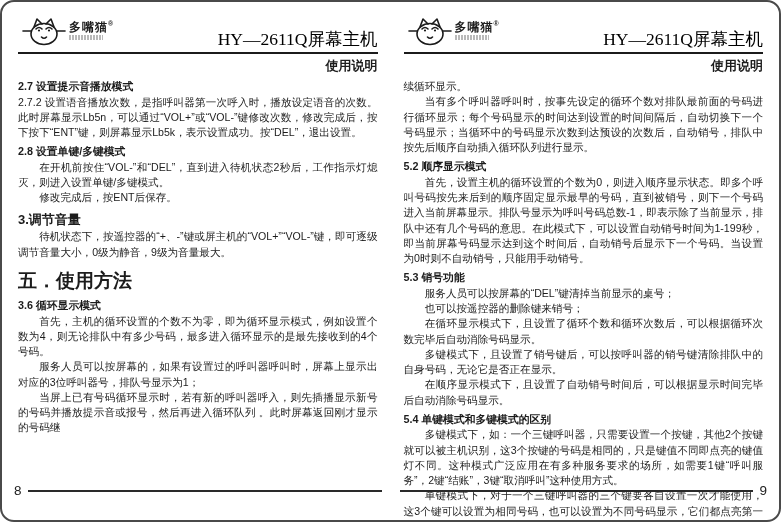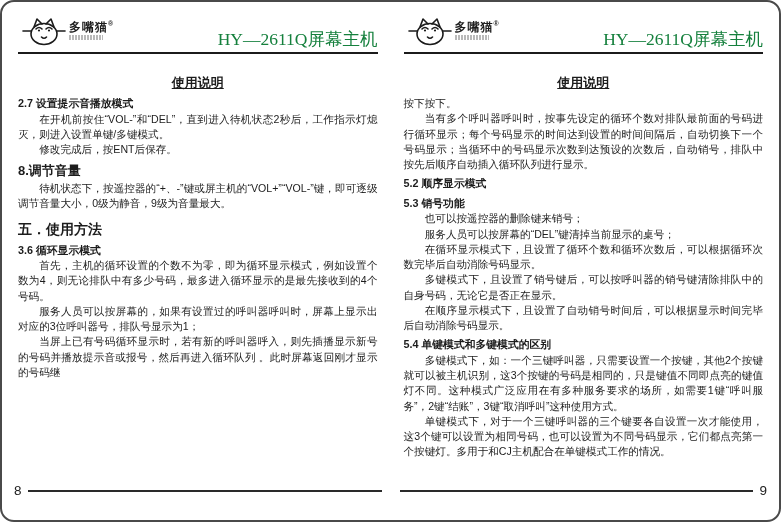--- a/index.html
+++ b/index.html
@@ -15,31 +15,31 @@
   .page-header { position:relative; height:36px; border-bottom:2px solid #1b1b1b; }
   .logo { position:absolute; left:4px; top:0; display:flex; align-items:flex-start; gap:3px; }
   .logo svg { display:block; }
   .brand-col { display:flex; flex-direction:column; line-height:1; margin-top:4px; }
   .brand-name { font-weight:bold; font-size:12px; letter-spacing:1px; white-space:nowrap; }
   .brand-reg { font-size:7px; vertical-align:super; }
   .brand-subtext { margin-top:2px; width:34px; height:5px;
      background:repeating-linear-gradient(90deg,#b9b9b9 0 2px,#fff 2px 3px); }
   .page-title {
     position:absolute; right:0; bottom:1px;
-    font-family:"Liberation Serif", serif; font-size:17.5px; color:#15803d; white-space:nowrap;
+    font-family:"Liberation Serif", serif; font-size:17.5px; color:#000000; white-space:nowrap;
   }
-  .page-subtitle { text-align:center; font-weight:bold; font-size:13px; margin-top:20px;text-decoration:underline; }
+  .page-subtitle { text-align:right; font-weight:bold; font-size:13px; margin-top:3px; }
 
   
   .page-body { margin-top:4px; font-size:10.6px; line-height:1.44; text-align:justify; }
   .blk.p      { text-indent:2em; }
   .blk.p-flat { text-indent:0; }
   .blk.h2 { font-weight:bold; font-size:10.8px; margin-top:4px; }
   .blk.h1 { font-weight:bold; font-size:13px; margin-top:5px; }
-  .blk.hbig { font-weight:bold; font-size:14px; margin-top:7px; margin-bottom:2px; }
+  .blk.hbig { font-weight:bold; font-size:19px; margin-top:7px; margin-bottom:2px; }
 
   
   .page-footer { position:absolute; left:4px; right:4px; bottom:22px;
     display:flex; align-items:center; gap:6px; }
   .footer-rule { flex:1; border-top:2px solid #2a2a2a; }
   .pagenum { font-size:13.5px; color:#222; }
 </style>
 </head>
 <body>
 
@@ -65,23 +65,25 @@
         <span class="brand-col">
           <span class="brand-name"><span>多嘴猫</span><sup class="brand-reg">®</sup></span>
           <span class="brand-subtext"></span>
         </span>
       </div>
       <div class="page-title">HY—2611Q屏幕主机</div>
     </div>
     <div class="page-subtitle">使用说明</div>
     <div class="page-body">
         <div class="blk h2">2.7 设置提示音播放模式</div>
+        <div class="blk p-flat">2.7.2 设置语音播放次数，是指呼叫器第一次呼入时，播放设定语音的次数。此时屏幕显示Lb5n，可以通过“VOL+”或“VOL-”键修改次数，修改完成后，按下按下“ENT”键，则屏幕显示Lb5k，表示设置成功。按“DEL”，退出设置。</div>
+        <div class="blk h2">2.8 设置单键/多键模式</div>
         <div class="blk p">在开机前按住“VOL-”和“DEL”，直到进入待机状态2秒后，工作指示灯熄灭，则进入设置单键/多键模式。</div>
         <div class="blk p">修改完成后，按ENT后保存。</div>
-        <div class="blk h1">8.调节音量</div>
+        <div class="blk h1">3.调节音量</div>
         <div class="blk p">待机状态下，按遥控器的“+、-”键或屏主机的“VOL+”“VOL-”键，即可逐级调节音量大小，0级为静音，9级为音量最大。</div>
         <div class="blk hbig">五．使用方法</div>
         <div class="blk h2">3.6 循环显示模式</div>
         <div class="blk p">首先，主机的循环设置的个数不为零，即为循环显示模式，例如设置个数为4，则无论排队中有多少号码，最多进入循环显示的是最先接收到的4个号码。</div>
         <div class="blk p">服务人员可以按屏幕的，如果有设置过的呼叫器呼叫时，屏幕上显示出对应的3位呼叫器号，排队号显示为1；</div>
         <div class="blk p">当屏上已有号码循环显示时，若有新的呼叫器呼入，则先插播显示新号的号码并播放提示音或报号，然后再进入循环队列 。此时屏幕返回刚才显示的号码继</div>
       </div>
     <div class="page-footer">
       <span class="pagenum">8</span>
       <span class="footer-rule"></span>
@@ -107,26 +109,27 @@
         </span>
         <span class="brand-col">
           <span class="brand-name"><span>多嘴猫</span><sup class="brand-reg">®</sup></span>
           <span class="brand-subtext"></span>
         </span>
       </div>
       <div class="page-title">HY—2611Q屏幕主机</div>
     </div>
     <div class="page-subtitle">使用说明</div>
     <div class="page-body">
-        <div class="blk p-flat">按下按下。</div>
+        <div class="blk p-flat">续循环显示。</div>
         <div class="blk p">当有多个呼叫器呼叫时，按事先设定的循环个数对排队最前面的号码进行循环显示；每个号码显示的时间达到设置的时间间隔后，自动切换下一个号码显示；当循环中的号码显示次数到达预设的次数后，自动销号，排队中按先后顺序自动插入循环队列进行显示。</div>
         <div class="blk h2">5.2 顺序显示模式</div>
+        <div class="blk p">首先，设置主机的循环设置的个数为0，则进入顺序显示状态。即多个呼叫号码按先来后到的顺序固定显示最早的号码，直到被销号，则下一个号码进入当前屏幕显示。排队号显示为呼叫号码总数-1，即表示除了当前显示，排队中还有几个号码的意思。在此模式下，可以设置自动销号时间为1-199秒，即当前屏幕号码显示达到这个时间后，自动销号后显示下一个号码。当设置为0时则不自动销号，只能用手动销号。</div>
         <div class="blk h2">5.3 销号功能</div>
+        <div class="blk p">服务人员可以按屏幕的“DEL”键清掉当前显示的桌号；</div>
         <div class="blk p">也可以按遥控器的删除键来销号；</div>
-        <div class="blk p">服务人员可以按屏幕的“DEL”键清掉当前显示的桌号；</div>
         <div class="blk p">在循环显示模式下，且设置了循环个数和循环次数后，可以根据循环次数完毕后自动消除号码显示。</div>
         <div class="blk p">多键模式下，且设置了销号键后，可以按呼叫器的销号键清除排队中的自身号码，无论它是否正在显示。</div>
         <div class="blk p">在顺序显示模式下，且设置了自动销号时间后，可以根据显示时间完毕后自动消除号码显示。</div>
         <div class="blk h2">5.4 单键模式和多键模式的区别</div>
         <div class="blk p">多键模式下，如：一个三键呼叫器，只需要设置一个按键，其他2个按键就可以被主机识别，这3个按键的号码是相同的，只是键值不同即点亮的键值灯不同。这种模式广泛应用在有多种服务要求的场所，如需要1键“呼叫服务”，2键“结账”，3键“取消呼叫”这种使用方式。</div>
         <div class="blk p">单键模式下，对于一个三键呼叫器的三个键要各自设置一次才能使用，这3个键可以设置为相同号码，也可以设置为不同号码显示，它们都点亮第一个按键灯。多用于和CJ主机配合在单键模式工作的情况。</div>
       </div>
     <div class="page-footer">
       <span class="footer-rule"></span>
       <span class="pagenum">9</span>

